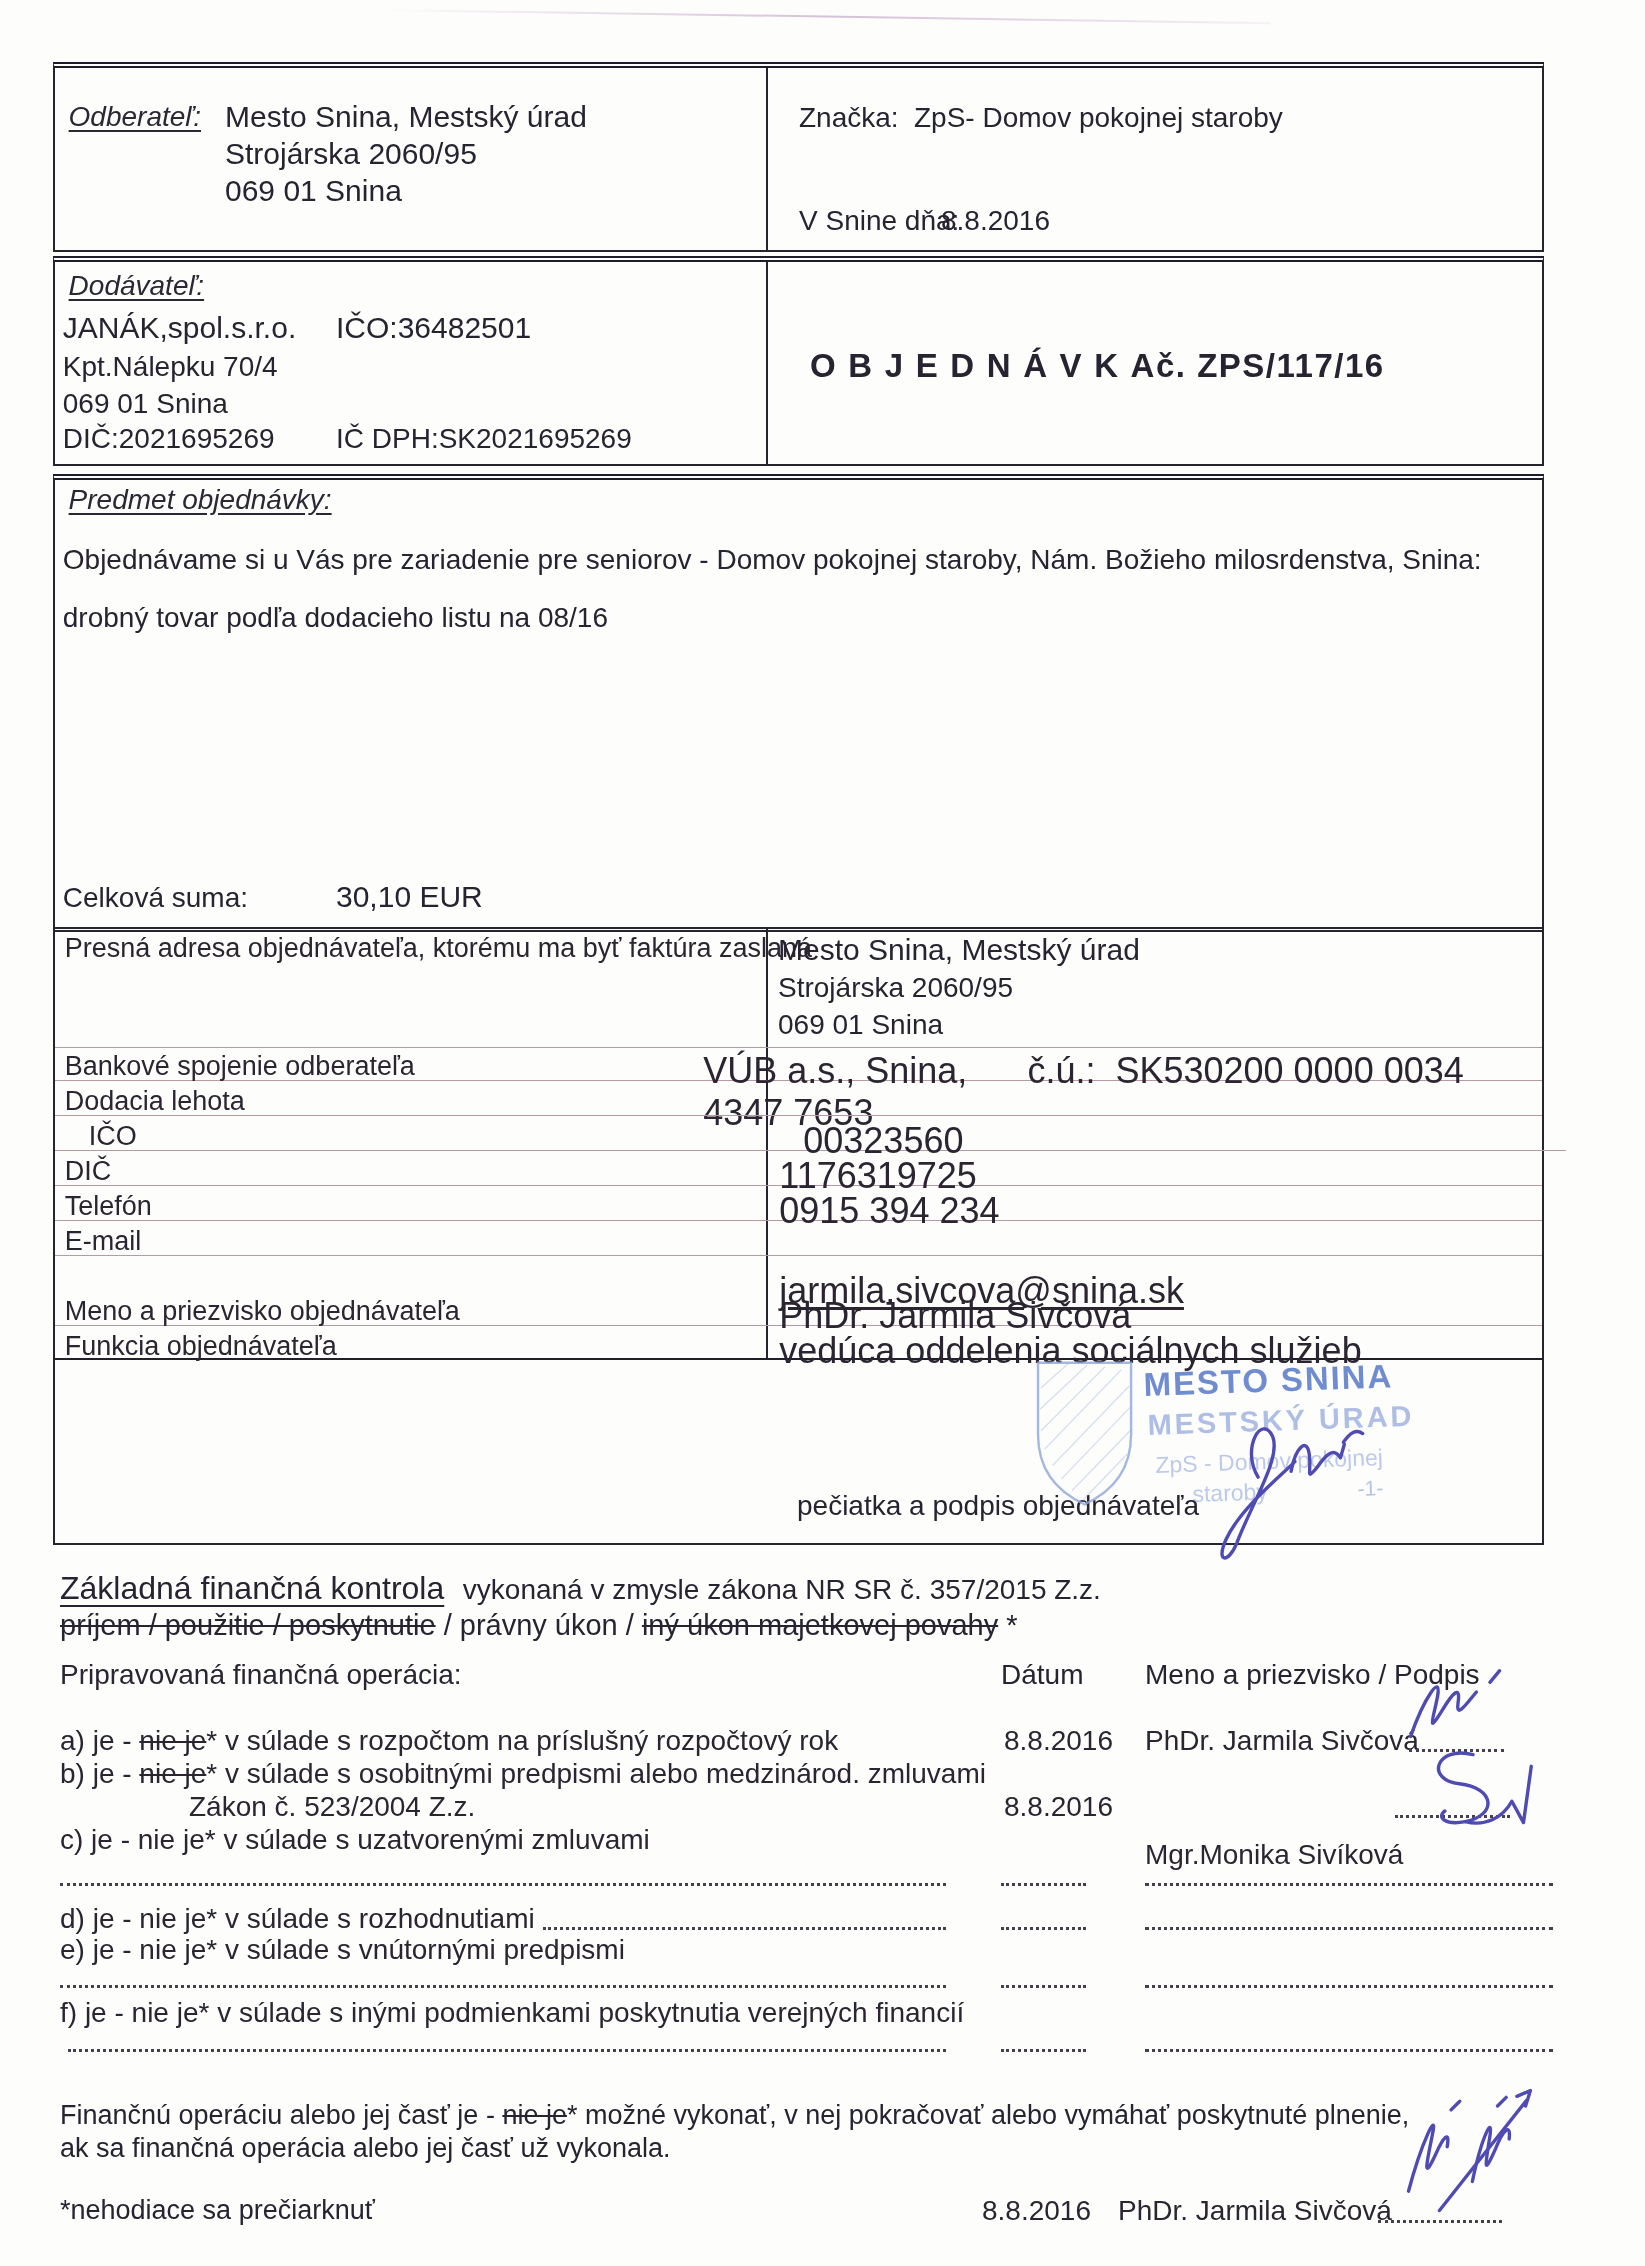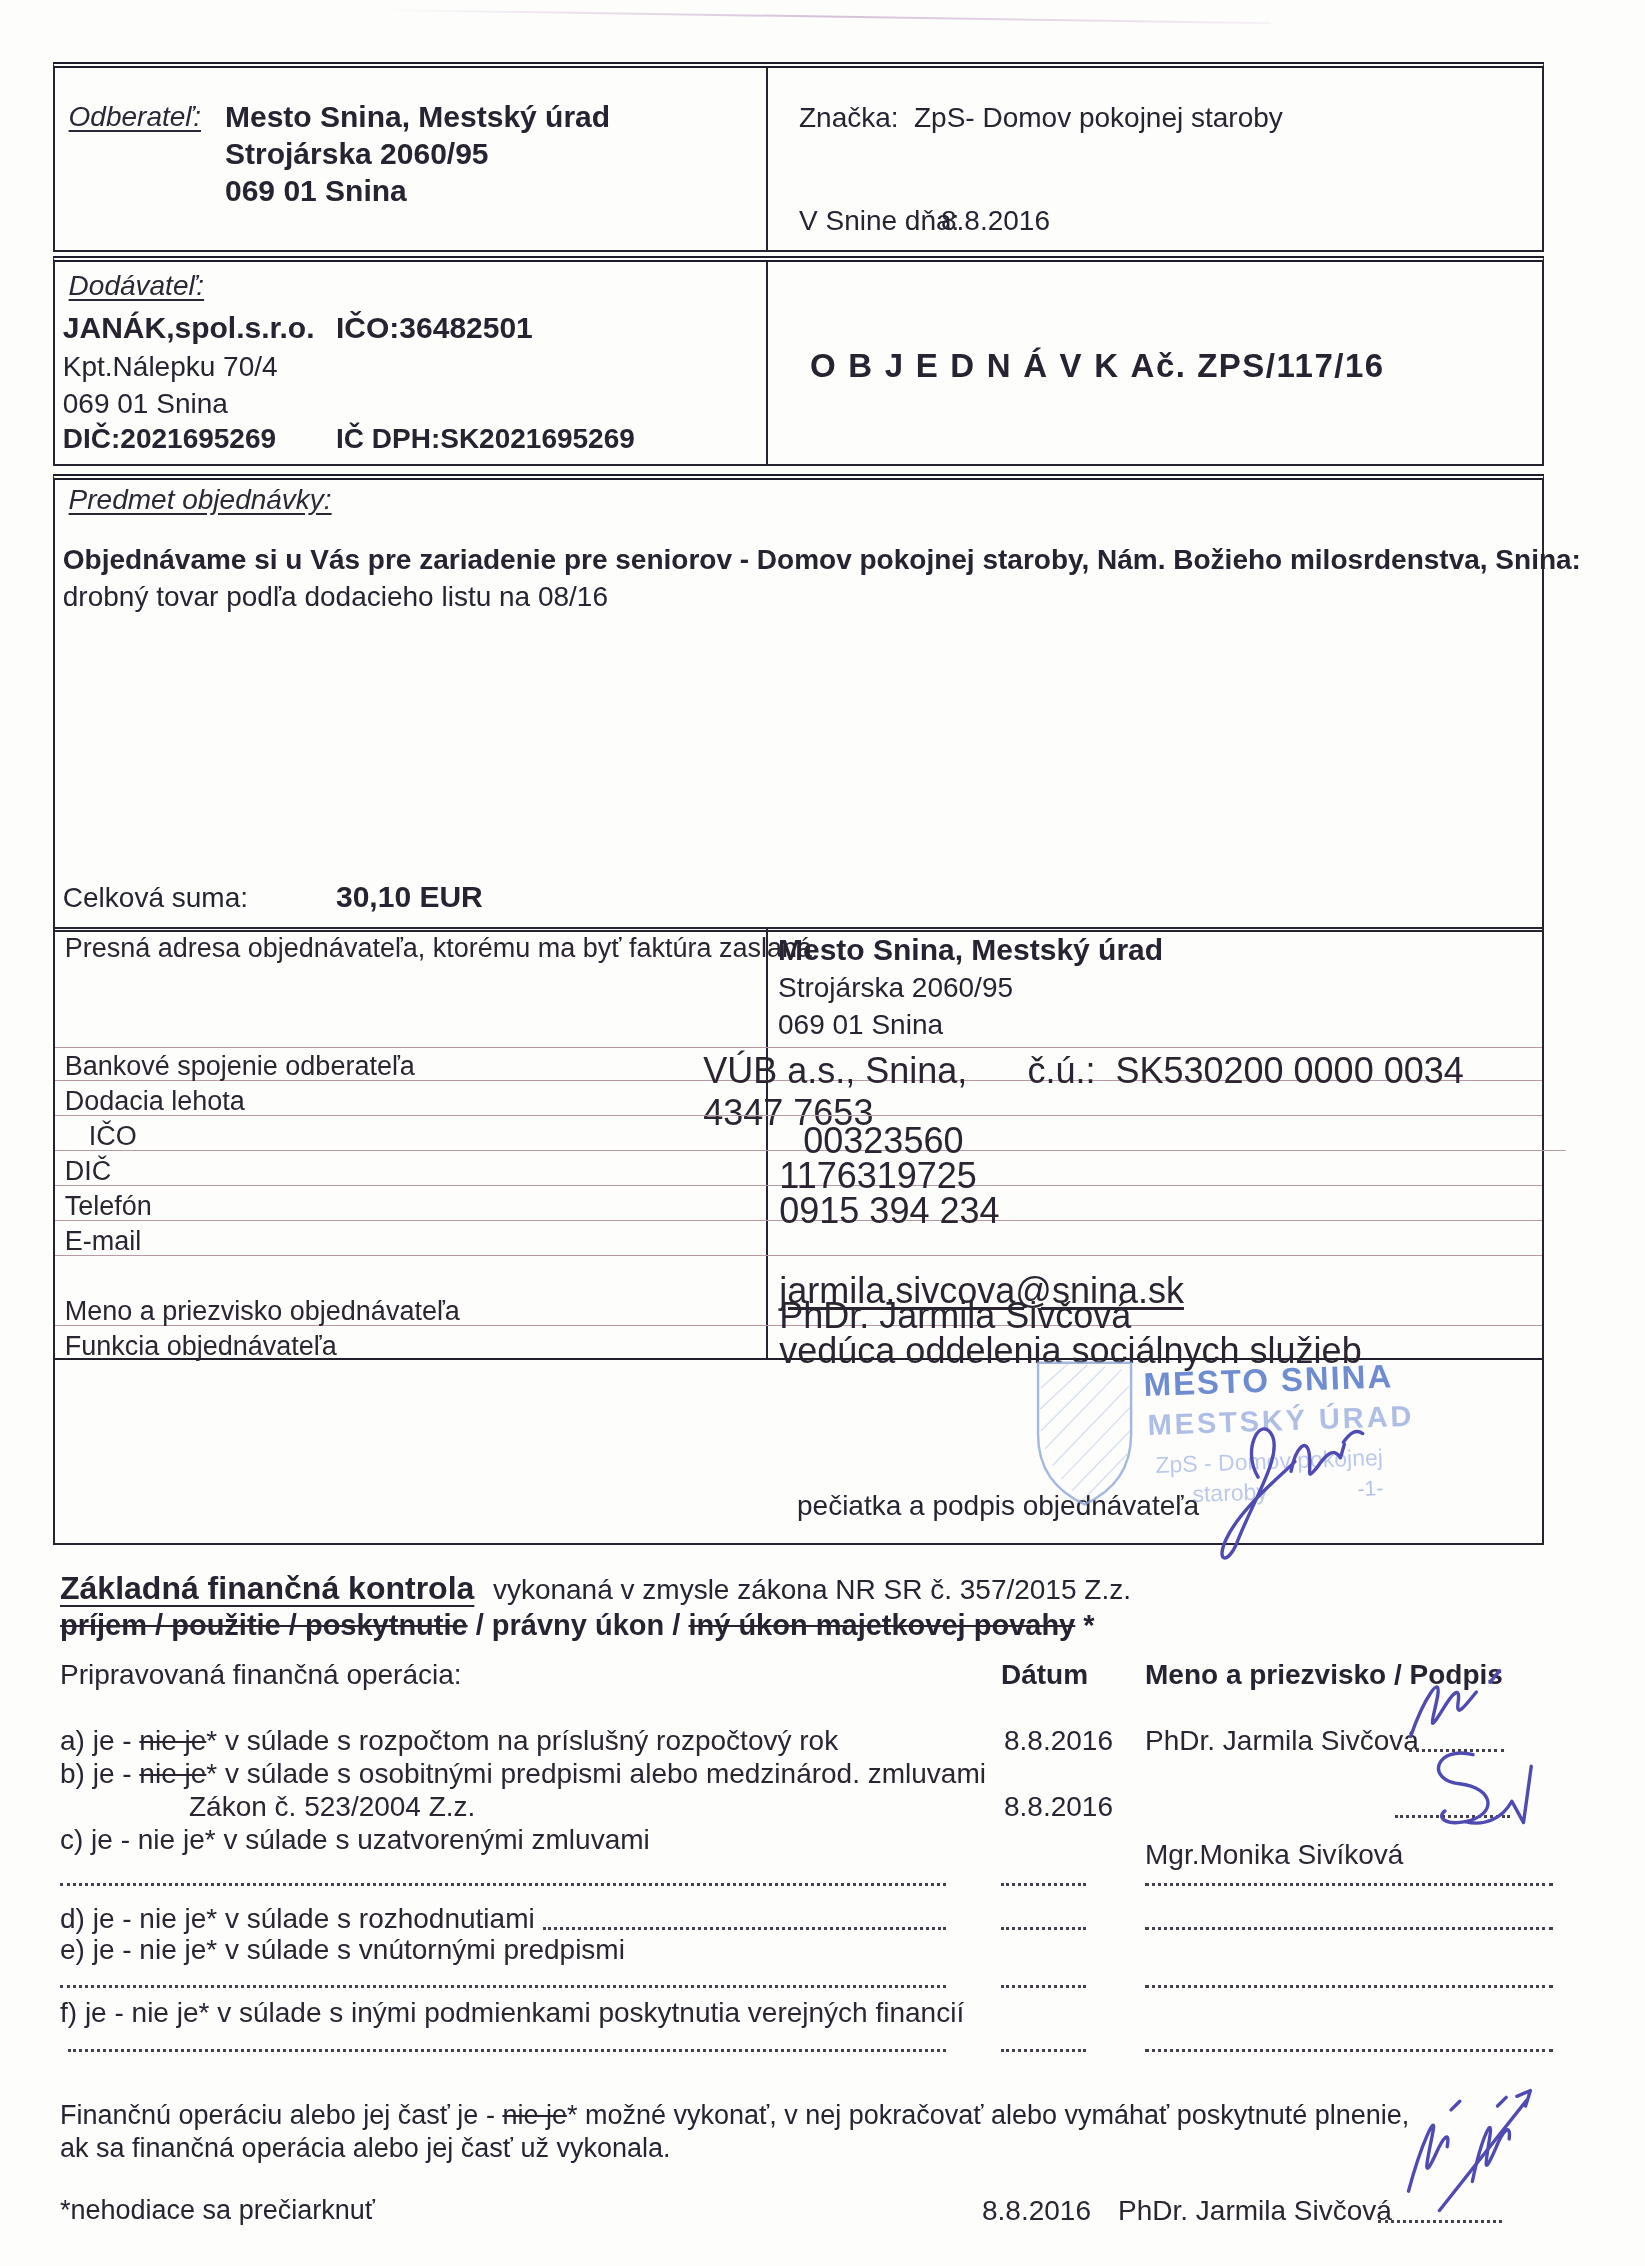--- a/index.html
+++ b/index.html
@@ -4,21 +4,21 @@
 <style>
   html,body{margin:0;padding:0;background:#777;}
   .page{
     position:relative;width:1646px;height:2267px;background:#fdfdfc;
     font-family:"Liberation Sans",sans-serif;color:#272331;overflow:hidden;
   }
   .abs{position:absolute;white-space:nowrap;}
   .box{position:absolute;border:2.4px solid #26242f;background:transparent;}
   .box.dbl-top{border-top:6.8px double #1d1c2a;}
   .it-lab{font-style:italic;font-size:28px;text-decoration:underline;text-underline-offset:3.9px;color:#2c2734;}
-  .b{font-weight:bold;}
+  .b{font-weight:normal;}
   .t29{font-size:28px;text-align:right;}
   .t31{font-size:30px;}
   .divider-v{position:absolute;width:2.4px;background:#26242f;}
   .row-line{border-bottom:1.5px solid #b79aa6;}
   .tbl-label{font-size:27px;color:#2b2531;padding:3.9px 0 0 9.7px;white-space:nowrap;}
   .tbl-val{font-size:36px;color:#2b2531;padding:2.9px 0 0 12.6px;white-space:pre-wrap;}
   .dots{position:absolute;height:0;border-bottom:3.4px dotted #46404c;}
   .strike{text-decoration:line-through;text-decoration-thickness:2.4px;}
   .ctl{font-size:28px;color:#2a2531;}
   .sig{position:absolute;}
@@ -55,21 +55,21 @@
     <div class="abs t29" style="left:7.8px;top:126px;">069 01 Snina</div>
     <div class="abs b t29" style="left:7.8px;top:161px;">DIČ:2021695269</div>
     <div class="abs b t29" style="left:281px;top:161px;">IČ DPH:SK2021695269</div>
     <div class="abs" style="left:755px;top:85px;font-size:33px;font-weight:bold;letter-spacing:12.6px;">OBJEDNÁVKA</div>
     <div class="abs" style="left:1101px;top:85px;font-size:33px;font-weight:bold;letter-spacing:1.5px;">č. ZPS/117/16</div>
   </div>
 
   <div class="box dbl-top" style="left:53px;top:474px;width:1487px;height:450px;">
     <div class="abs it-lab" style="left:13.6px;top:3.9px;">Predmet objednávky:</div>
     <div class="abs b" style="left:7.8px;top:64px;font-size:28px;">Objednávame si u Vás pre zariadenie pre seniorov - Domov pokojnej staroby, Nám. Božieho milosrdenstva, Snina:</div>
-    <div class="abs t29" style="left:7.8px;top:101px;">drobný tovar podľa dodacieho listu na 08/16</div>
+    <div class="abs t29" style="left:7.8px;top:122px;">drobný tovar podľa dodacieho listu na 08/16</div>
     <div class="abs t29" style="left:7.8px;top:402px;">Celková suma:</div>
     <div class="abs b t31" style="left:281px;top:400px;">30,10 EUR</div>
   </div>
 
   <div class="box" style="left:53px;top:927px;width:1487px;height:614px;border-top-width:2.9px;">
     <div class="divider-v" style="left:711px;top:0;height:429px;"></div>
 
     <div class="abs row-line" style="left:0;top:0;width:100%;height:118px;">
       <div class="tbl-label" style="font-size:27px;">Presná adresa objednávateľa, ktorému ma byť faktúra zaslaná</div>
       <div class="abs b" style="left:723px;top:3.9px;font-size:30px;">Mesto Snina, Mestský úrad</div>

